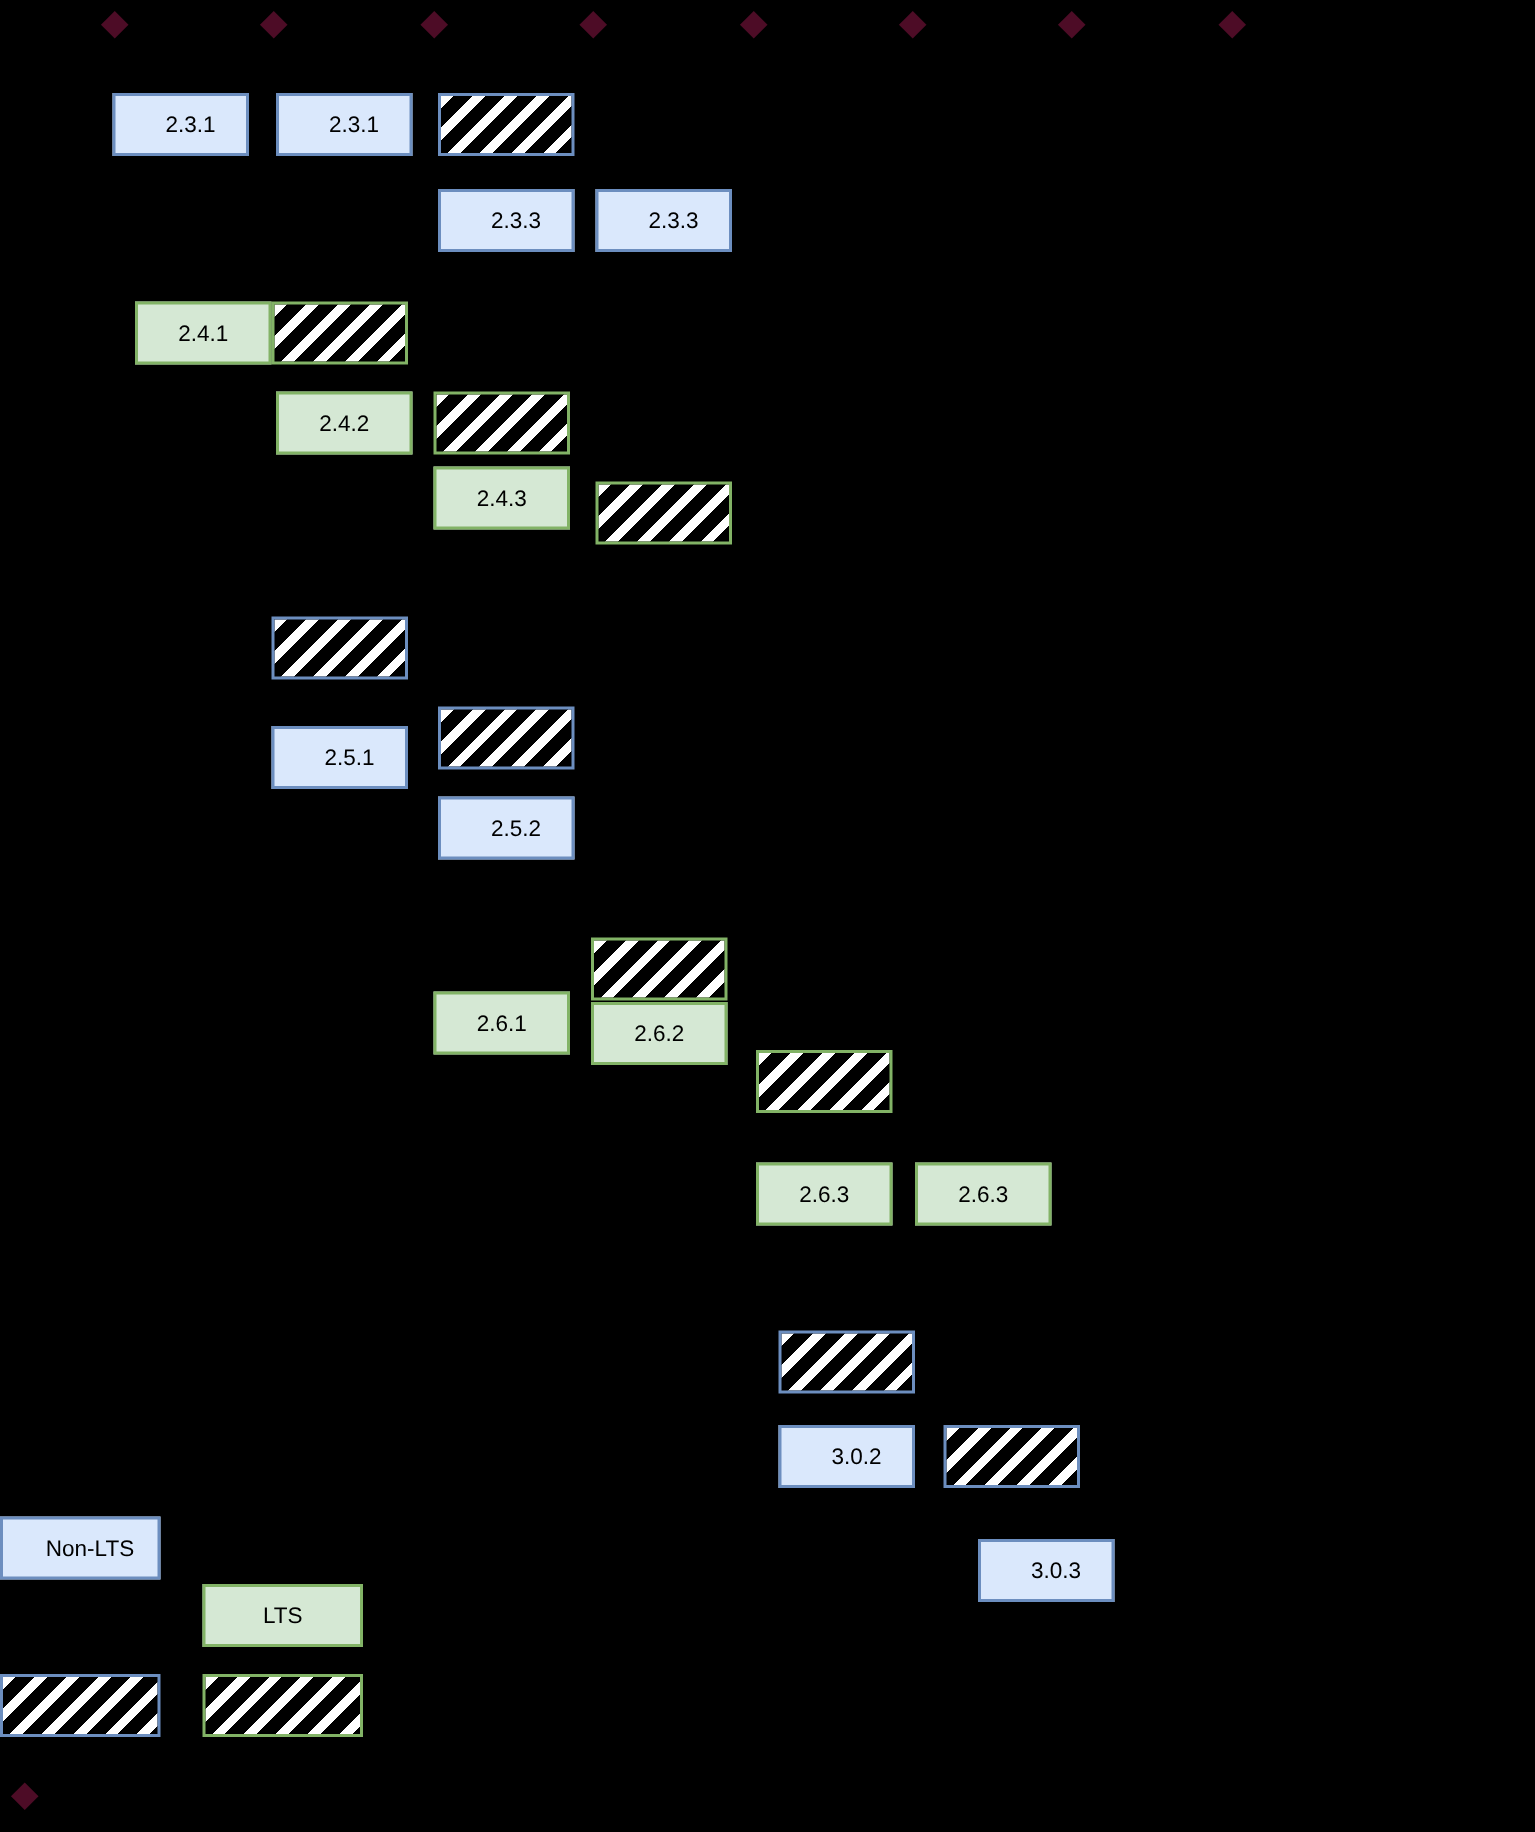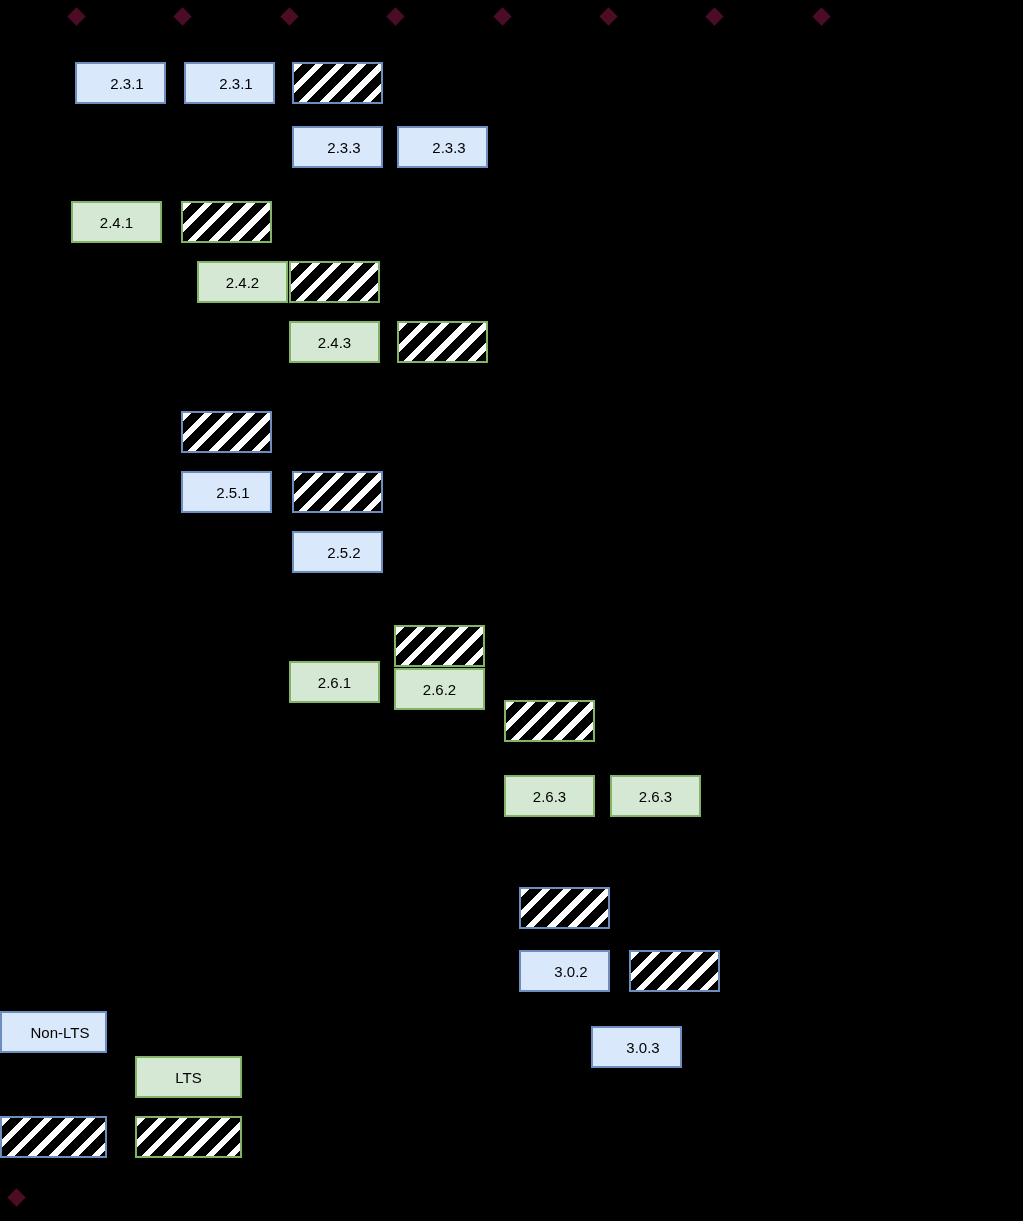--- a/index.html
+++ b/index.html
@@ -74,43 +74,43 @@
   <div class="diamond" style="left:601.5px;top:9.5px"></div>
   <div class="diamond" style="left:707.5px;top:9.5px"></div>
   <div class="diamond" style="left:814.5px;top:9.5px"></div>
 
   <div class="box non-lts" style="left:75px;top:62px">2.3.1</div>
   <div class="box non-lts" style="left:184px;top:62px">2.3.1</div>
   <div class="box hatch-blue" style="left:292px;top:62px"></div>
   <div class="box non-lts" style="left:292px;top:126px">2.3.3</div>
   <div class="box non-lts" style="left:397px;top:126px">2.3.3</div>
 
-  <div class="box lts" style="left:71px;top:201px">2.4.1</div>
+  <div class="box lts" style="left:90px;top:201px">2.4.1</div>
   <div class="box hatch-green" style="left:181px;top:201px"></div>
-  <div class="box lts" style="left:197px;top:261px">2.4.2</div>
+  <div class="box lts" style="left:184px;top:261px">2.4.2</div>
   <div class="box hatch-green" style="left:289px;top:261px"></div>
-  <div class="box lts" style="left:289px;top:321px">2.4.3</div>
+  <div class="box lts" style="left:289px;top:311px">2.4.3</div>
   <div class="box hatch-green" style="left:397px;top:321px"></div>
 
   <div class="box hatch-blue" style="left:181px;top:411px"></div>
-  <div class="box non-lts" style="left:181px;top:471px">2.5.1</div>
+  <div class="box non-lts" style="left:181px;top:484px">2.5.1</div>
   <div class="box hatch-blue" style="left:292px;top:471px"></div>
   <div class="box non-lts" style="left:292px;top:531px">2.5.2</div>
 
   <div class="box lts" style="left:289px;top:661px">2.6.1</div>
   <div class="box hatch-green" style="left:394px;top:625px"></div>
   <div class="box lts" style="left:394px;top:668px">2.6.2</div>
   <div class="box hatch-green" style="left:504px;top:700px"></div>
   <div class="box lts" style="left:504px;top:775px">2.6.3</div>
   <div class="box lts" style="left:610px;top:775px">2.6.3</div>
 
   <div class="box hatch-blue" style="left:519px;top:887px"></div>
   <div class="box non-lts" style="left:519px;top:950px">3.0.2</div>
   <div class="box hatch-blue" style="left:629px;top:950px"></div>
-  <div class="box non-lts" style="left:591px;top:1026px">3.0.3</div>
+  <div class="box non-lts" style="left:652px;top:1026px">3.0.3</div>
 
   <div class="box non-lts legend-box" style="left:0;top:1011px">Non-LTS</div>
   <div class="box lts legend-box" style="left:135px;top:1056px">LTS</div>
   <div class="box hatch-blue legend-box" style="left:0;top:1116px"></div>
   <div class="box hatch-green legend-box" style="left:135px;top:1116px"></div>
 
   <div class="diamond" style="left:9.5px;top:1190.5px"></div>
 
 </div>
 

